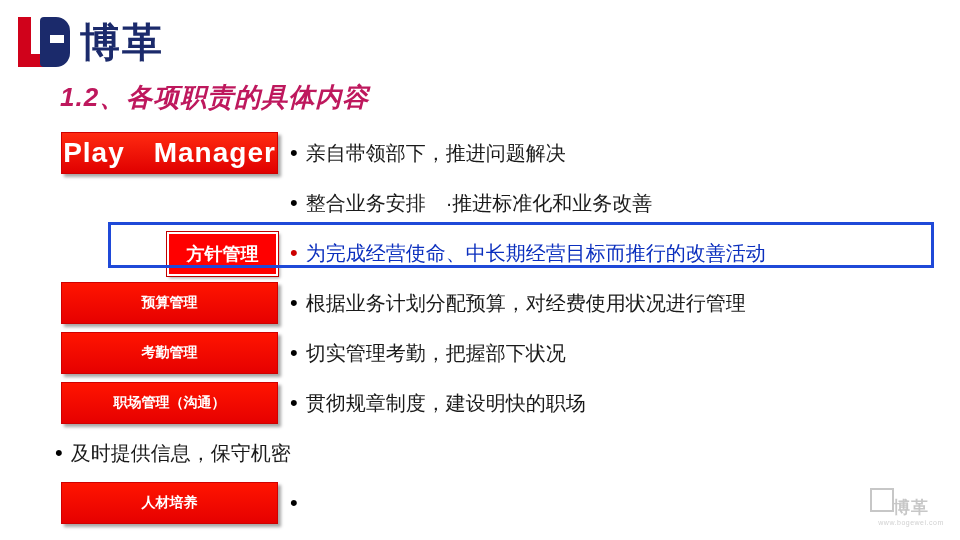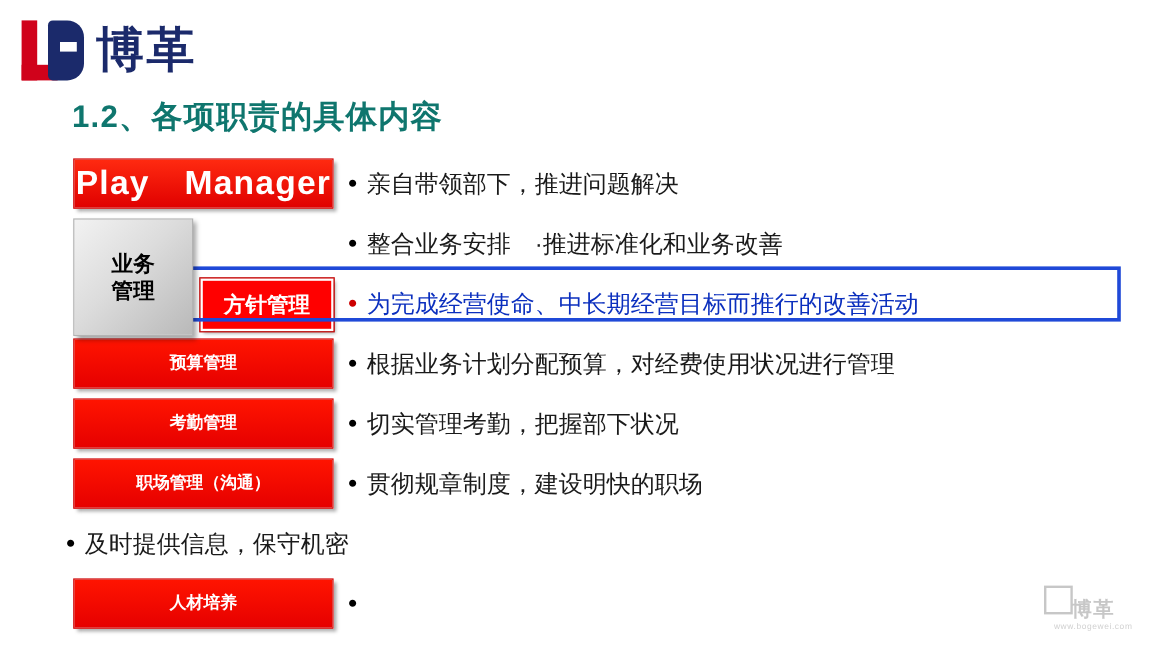--- a/index.html
+++ b/index.html
@@ -72,22 +72,23 @@
     line-height: 1;
   }
 
   
   .slide-title {
     position: absolute;
     left: 60px;
     top: 80px;
     font-size: 26px;
     font-weight: bold;
-    color: #0f766e;
+    color: #be185d;
     letter-spacing: 1px;
+    font-style: italic;
   }
 
   
   .rows {
     position: absolute;
     left: 55px;
     top: 128px;
     width: 890px;
   }
   .row {
@@ -246,24 +247,20 @@
       <div class="red-box play">Play　Manager</div>
     </div>
     <div class="text-col">
       <span class="bullet">•</span>
       <span>亲自带领部下，推进问题解决</span>
     </div>
   </div>
 
   <div class="row">
     <div class="label-col">
-      <div class="gray-block">
-        <span>业务</span>
-        <span>管理</span>
-      </div>
     </div>
     <div class="text-col">
       <span class="bullet">•</span>
       <span>整合业务安排　·推进标准化和业务改善</span>
     </div>
   </div>
 
   <div class="row highlight">
     <div class="label-col">
       <div class="red-box sub">方针管理</div>

